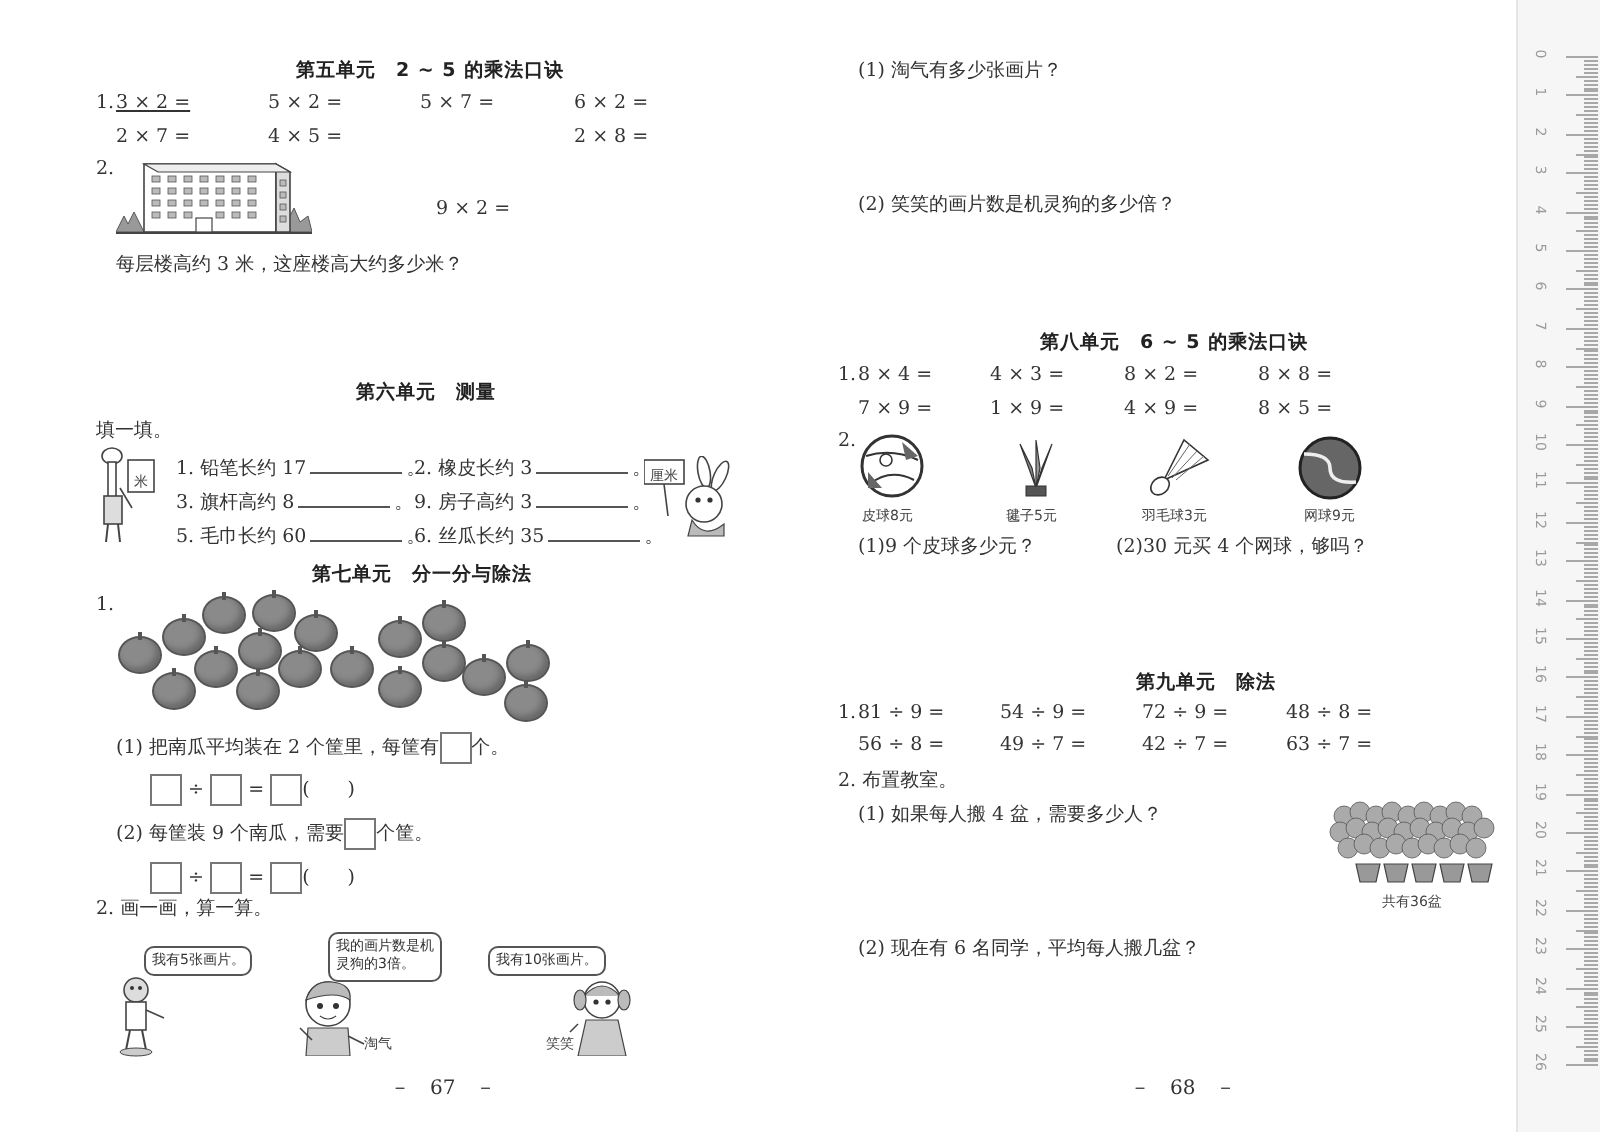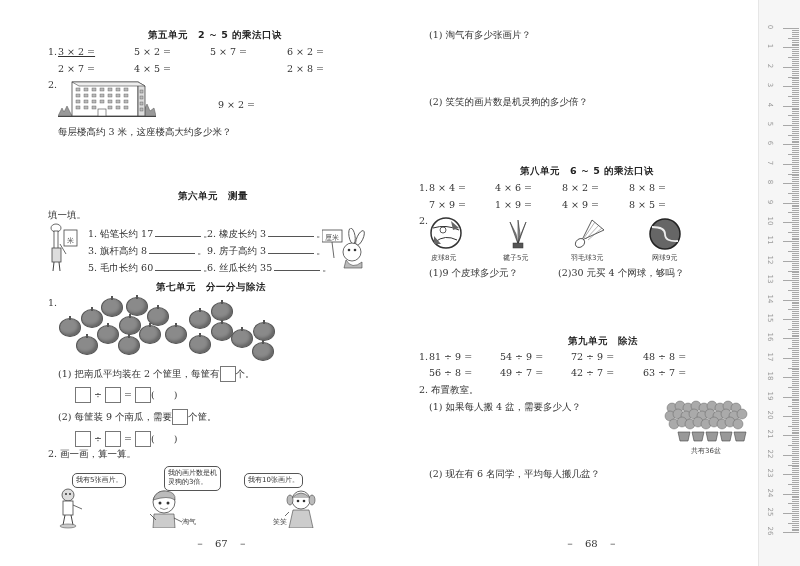--- a/index.html
+++ b/index.html
@@ -203,21 +203,21 @@
 </div>
 
 <div>
 
   <div class="abs t" style="left:429px; top:29px;">(1) 淘气有多少张画片？</div>
   <div class="abs t" style="left:429px; top:96px;">(2) 笑笑的画片数是机灵狗的多少倍？</div>
 
   <div class="abs title" style="left:520px; top:165px;">第八单元　6 ~ 5 的乘法口诀</div>
   <div class="abs t" style="left:419px; top:182px;">1.</div>
   <div class="abs t" style="left:429px; top:182px;">8 × 4 =</div>
-  <div class="abs t" style="left:495px; top:182px;">4 × 6 =</div>
+  <div class="abs t" style="left:495px; top:182px;">4 × 3 =</div>
   <div class="abs t" style="left:562px; top:182px;">8 × 2 =</div>
   <div class="abs t" style="left:629px; top:182px;">8 × 8 =</div>
   <div class="abs t" style="left:429px; top:199px;">7 × 9 =</div>
   <div class="abs t" style="left:495px; top:199px;">1 × 9 =</div>
   <div class="abs t" style="left:562px; top:199px;">4 × 9 =</div>
   <div class="abs t" style="left:629px; top:199px;">8 × 5 =</div>
   <div class="abs t" style="left:419px; top:215px;">2.</div>
 
   <svg class="abs" style="left:429px; top:216px;" width="34" height="34" viewBox="0 0 34 34">
     <circle cx="17" cy="17" r="15" fill="#fff" stroke="#333" stroke-width="1.5"></circle>

